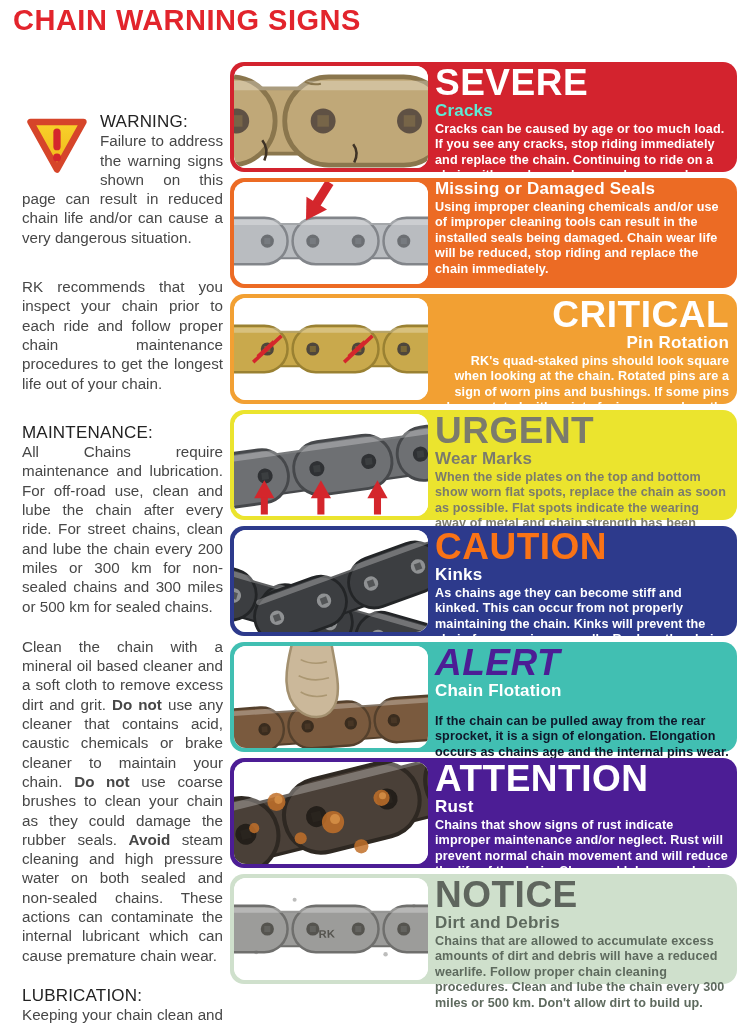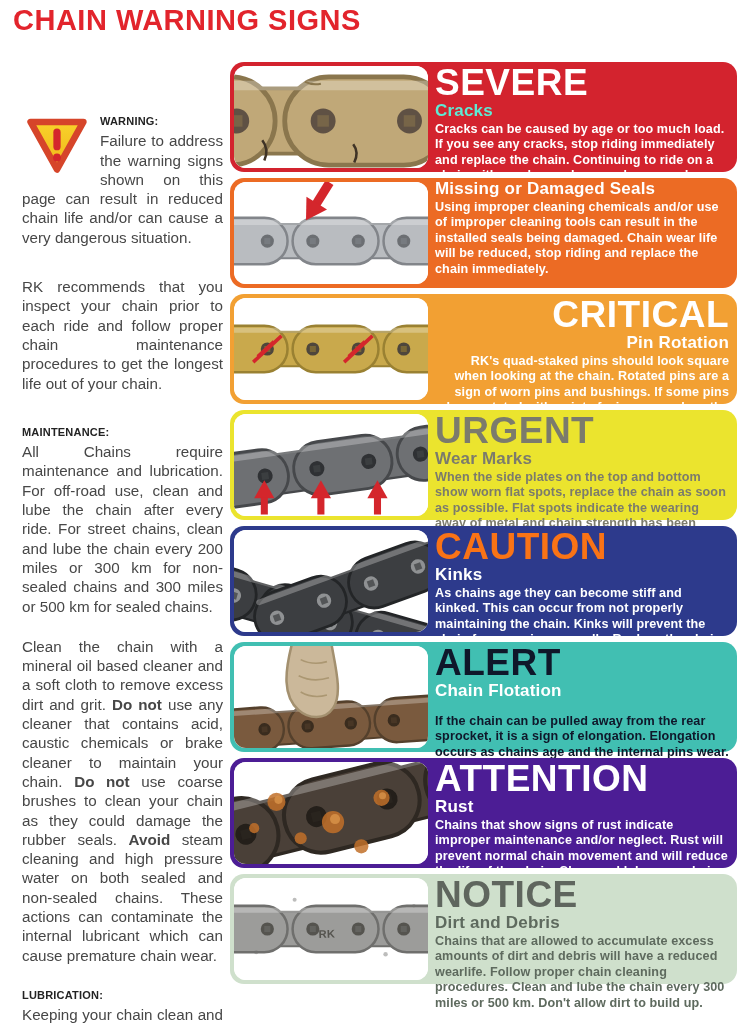--- a/index.html
+++ b/index.html
@@ -15,21 +15,21 @@
     color:#e2242c;
   }
   
   .sidebar{
     position:absolute;left:22px;top:112px;width:201px;
     font-size:15.2px;line-height:19.3px;color:#474747;
     text-align:justify;
   }
   .sidebar .para{margin:0 0 21px 0;}
   .sidebar .shead{
-    display:block;font-weight:700;color:#232323;font-size:11px;
+    display:block;font-weight:400;color:#232323;font-size:17px;
     letter-spacing:0.2px;
   }
   .tri{
     float:left;width:66px;height:72px;margin:2px 10px 2px 2px;
   }
   .gap-lg{height:9px;}
   
   .bands{position:absolute;left:230px;top:62px;width:507px;}
   .band{
     position:relative;height:110px;margin-bottom:6px;
@@ -363,21 +363,21 @@
             <rect x="165" y="48" width="6" height="6" fill="#54402c" opacity="0.55"></rect>
             <circle cx="213" cy="51" r="6.5" fill="#3a2c1e"></circle>
             <rect x="210" y="48" width="6" height="6" fill="#54402c" opacity="0.55"></rect>
             <rect x="-25" y="30" width="245" height="5" rx="2.5" fill="#ffffff" opacity="0.28"></rect>
           </g>
         <path d="M58,-4 C50,26 48,50 64,64 C74,73 90,74 98,62 C108,48 100,20 96,-4 Z" fill="#cbb89a" stroke="#a3906f" stroke-width="2.5"></path>
         <path d="M66,14 q12,6 26,2 M64,30 q14,7 30,2 M66,46 q12,7 26,3" stroke="#ab9772" stroke-width="1.6" fill="none"></path>
         </svg>
       </div>
     <div class="content">
-      <h2 class="level" style="color: #0f172a;">ALERT</h2>
+      <h2 class="level" style="color: #4c1d95; font-style: italic;">ALERT</h2>
       <h3 class="subtitle" style="color: rgb(255, 255, 255);">Chain Flotation</h3>
       <p class="body" style="color: #0f172a; margin-top: 14px;">If the chain can be pulled away from the rear sprocket, it is a sign of elongation. Elongation occurs as chains age and the internal pins wear. The chain should be replaced soon.</p>
     </div>
   </section>
 
   <section class="band" style="background: #4c1d95;">
     <div class="photo">
         <svg viewBox="0 0 192 102" preserveAspectRatio="xMidYMid slice">
     <rect x="0" y="0" width="192" height="102" fill="#ffffff"></rect>
           <g transform="translate(-44,-34) scale(1.6) rotate(-14 96 51)">

